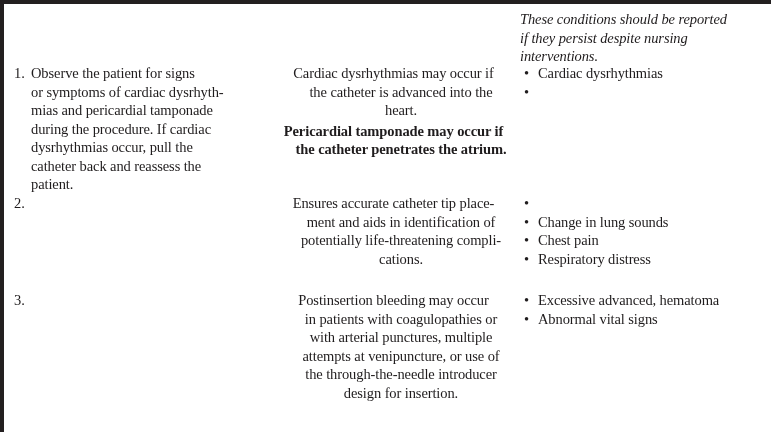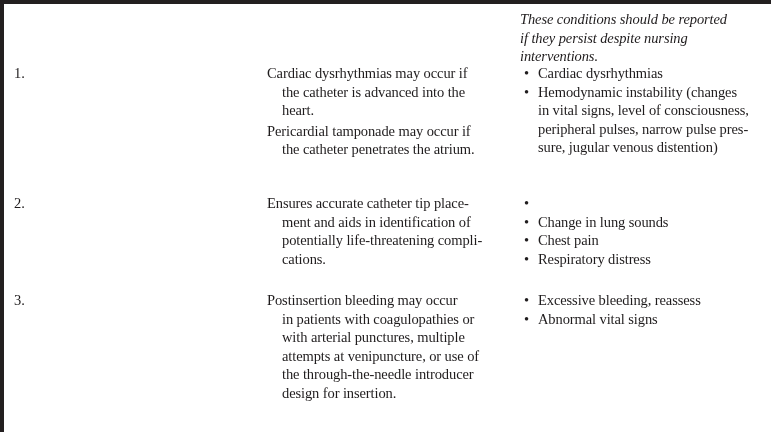--- a/index.html
+++ b/index.html
@@ -32,58 +32,62 @@
   .note {
     font-style: italic;
     white-space: pre;
   }
   .action { display: flex; }
   .num { flex: 0 0 17px; }
   .txt, .para, .btxt { white-space: pre; }
   .para {                 
     padding-left: 15px;
     text-indent: -15px;
+    text-align: center;
   }
-  .mt { margin-top: 2px; }
+  .mt { margin-top: 2px; font-weight: bold; }
   .bullet-item { display: flex; }
   .dot { flex: 0 0 14px; margin-left: 4px; }
 </style>
 </head>
 <body>
 
 <div class="sheet">
   <div class="grid">
 
     <div class="cell"></div>
     <div class="cell"></div>
     <div class="cell note">These conditions should be reported
 if they persist despite nursing
 interventions.</div>
 
     <div class="cell action">
       <span class="num">1.</span>
+      <div class="txt">Observe the patient for signs
+or symptoms of cardiac dysrhyth-
+mias and pericardial tamponade
+during the procedure. If cardiac
+dysrhythmias occur, pull the
+catheter back and reassess the
+patient.</div>
     </div>
     <div class="cell">
       <div class="para">Cardiac dysrhythmias may occur if
 the catheter is advanced into the
 heart.</div>
       <div class="para mt">Pericardial tamponade may occur if
 the catheter penetrates the atrium.</div>
     </div>
     <div class="cell">
       <div class="bullet-item">
         <span class="dot">•</span>
         <div class="btxt">Cardiac dysrhythmias</div>
       </div>
       <div class="bullet-item">
         <span class="dot">•</span>
-        <div class="btxt">Hemodynamic instability (changes
-in vital signs, level of consciousness,
-peripheral pulses, narrow pulse pres-
-sure, jugular venous distention)</div>
       </div>
     </div>
 
     <div class="cell action">
       <span class="num">2.</span>
     </div>
     <div class="cell">
       <div class="para">Ensures accurate catheter tip place-
 ment and aids in identification of
 potentially life-threatening compli-
@@ -114,21 +118,21 @@
       <div class="para">Postinsertion bleeding may occur
 in patients with coagulopathies or
 with arterial punctures, multiple
 attempts at venipuncture, or use of
 the through-the-needle introducer
 design for insertion.</div>
     </div>
     <div class="cell">
       <div class="bullet-item">
         <span class="dot">•</span>
-        <div class="btxt">Excessive bleeding, reassess</div>
+        <div class="btxt">Excessive advanced, hematoma</div>
       </div>
       <div class="bullet-item">
         <span class="dot">•</span>
         <div class="btxt">Abnormal vital signs</div>
       </div>
     </div>
 
   </div>
 </div>
 

